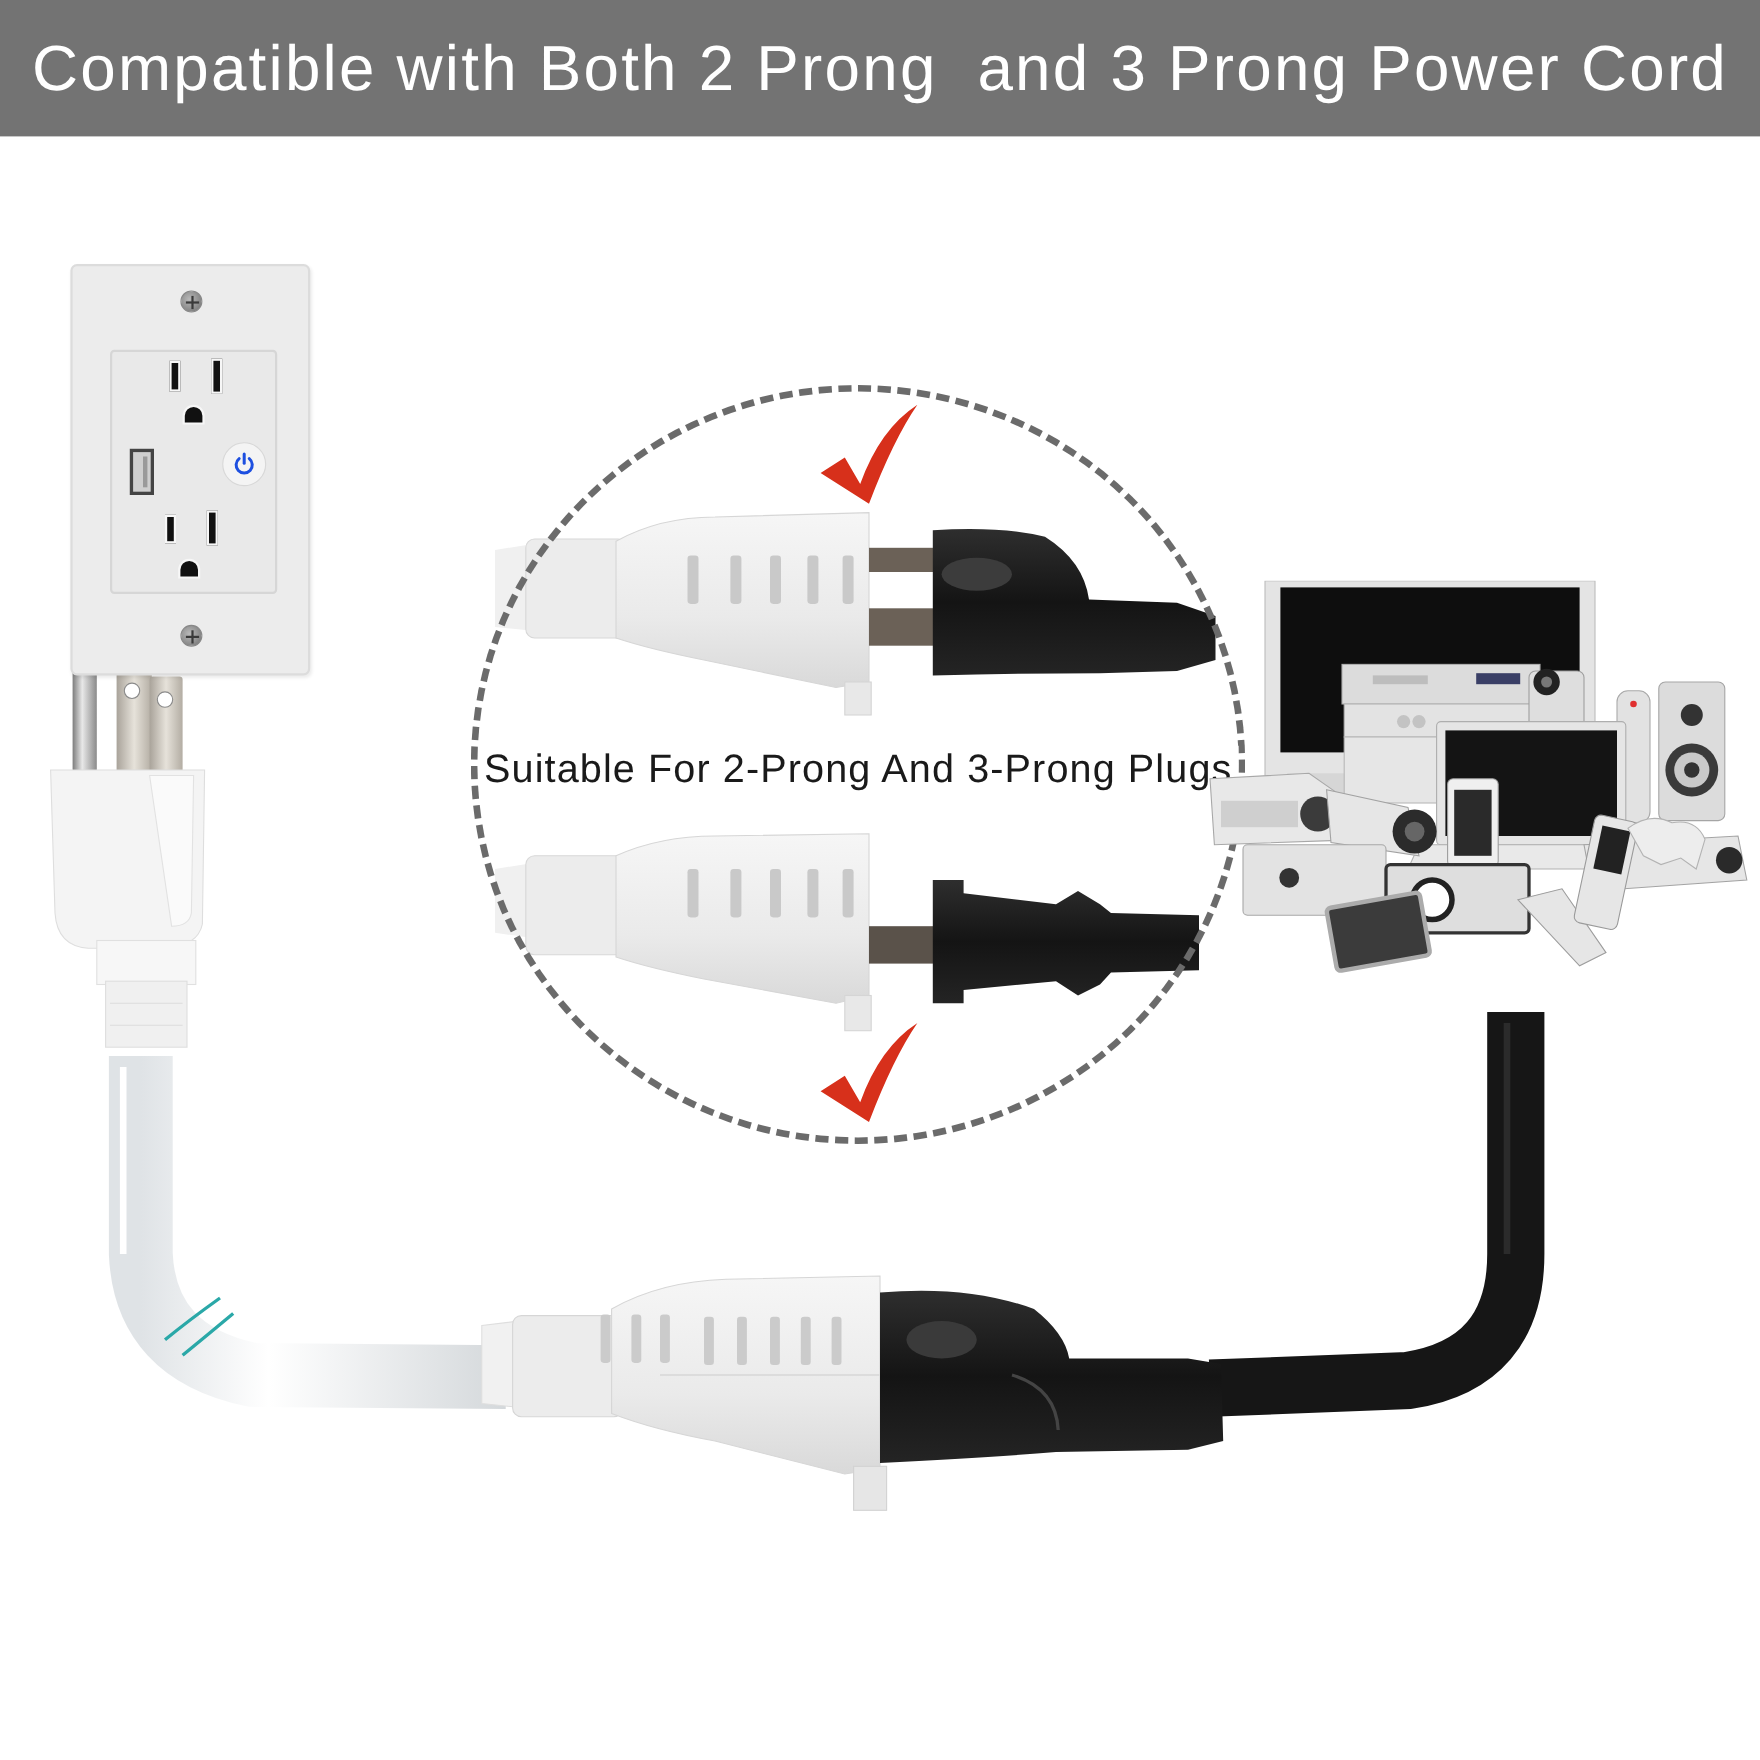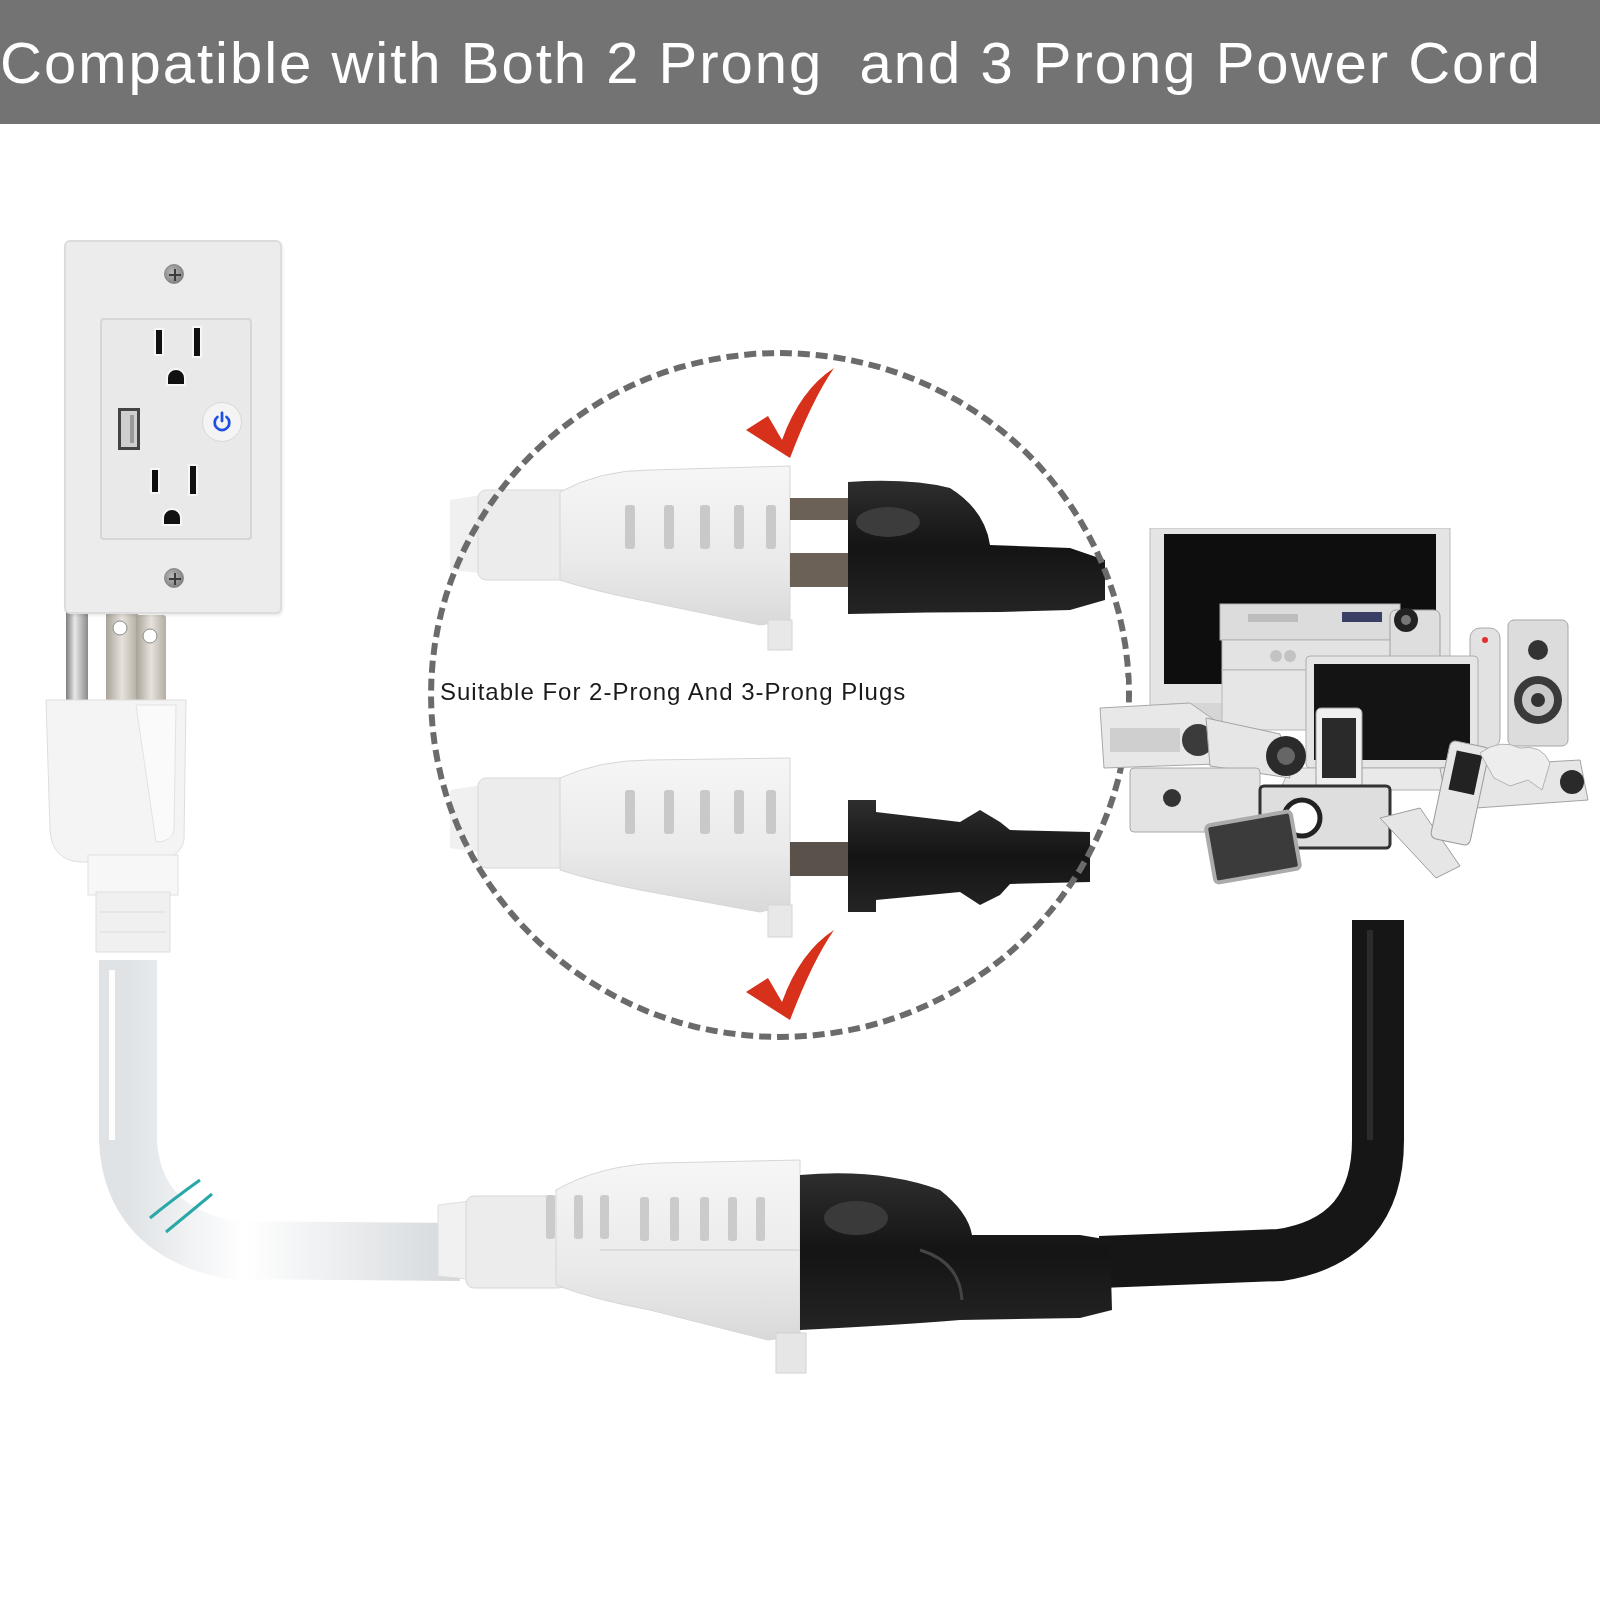--- a/index.html
+++ b/index.html
@@ -1,21 +1,21 @@
 <!DOCTYPE html>
 <html><head>
   <meta charset="utf-8">
   <style>
     * { box-sizing: border-box; margin: 0; padding: 0; }
     html, body { width: 1600px; height: 1600px; background: #ffffff; overflow: hidden; }
     body { position: relative; font-family: "Liberation Sans", sans-serif; }
 
     .banner {
       position: absolute; left: 0; top: 0; width: 1600px; height: 124px;
-      background: #737373; display: flex; align-items: center; 
+      background: #737373; display: flex; align-items: center; justify-content: center;
     }
     .banner-title {
       color: #ffffff; font-size: 58px; letter-spacing: 2px; white-space: pre;
       font-family: "Liberation Sans", sans-serif;
     }
 
     .scene { position: absolute; left: 0; top: 0; width: 1600px; height: 1600px; }
 
     
     .wallplate {
@@ -42,21 +42,21 @@
       border-radius: 50%; background: #f4f4f4; border: 1px solid #d8d8d8;
       display:flex; align-items:center; justify-content:center; }
 
     
     .dashed-circle {
       position: absolute; left: 428px; top: 350px; width: 704px; height: 690px;
       border-radius: 50%; border: 6px dashed #6b6b6b;
     }
     .circle-caption {
       position: absolute; left: 436px; top: 678px; width: 690px; text-align: left;
-      font-size: 24px; color: #1a1a1a; letter-spacing: 1px; white-space: nowrap;
+      font-size: 36px; color: #1a1a1a; letter-spacing: 1px; white-space: nowrap;
       font-family: "Liberation Sans", sans-serif; background: #fff; padding-left: 4px;
     }
     .check { position: absolute; }
 
     .devices {
       position: absolute; left: 1080px; top: 528px; width: 520px; height: 360px;
     }
   </style>
 </head>
 <body>

